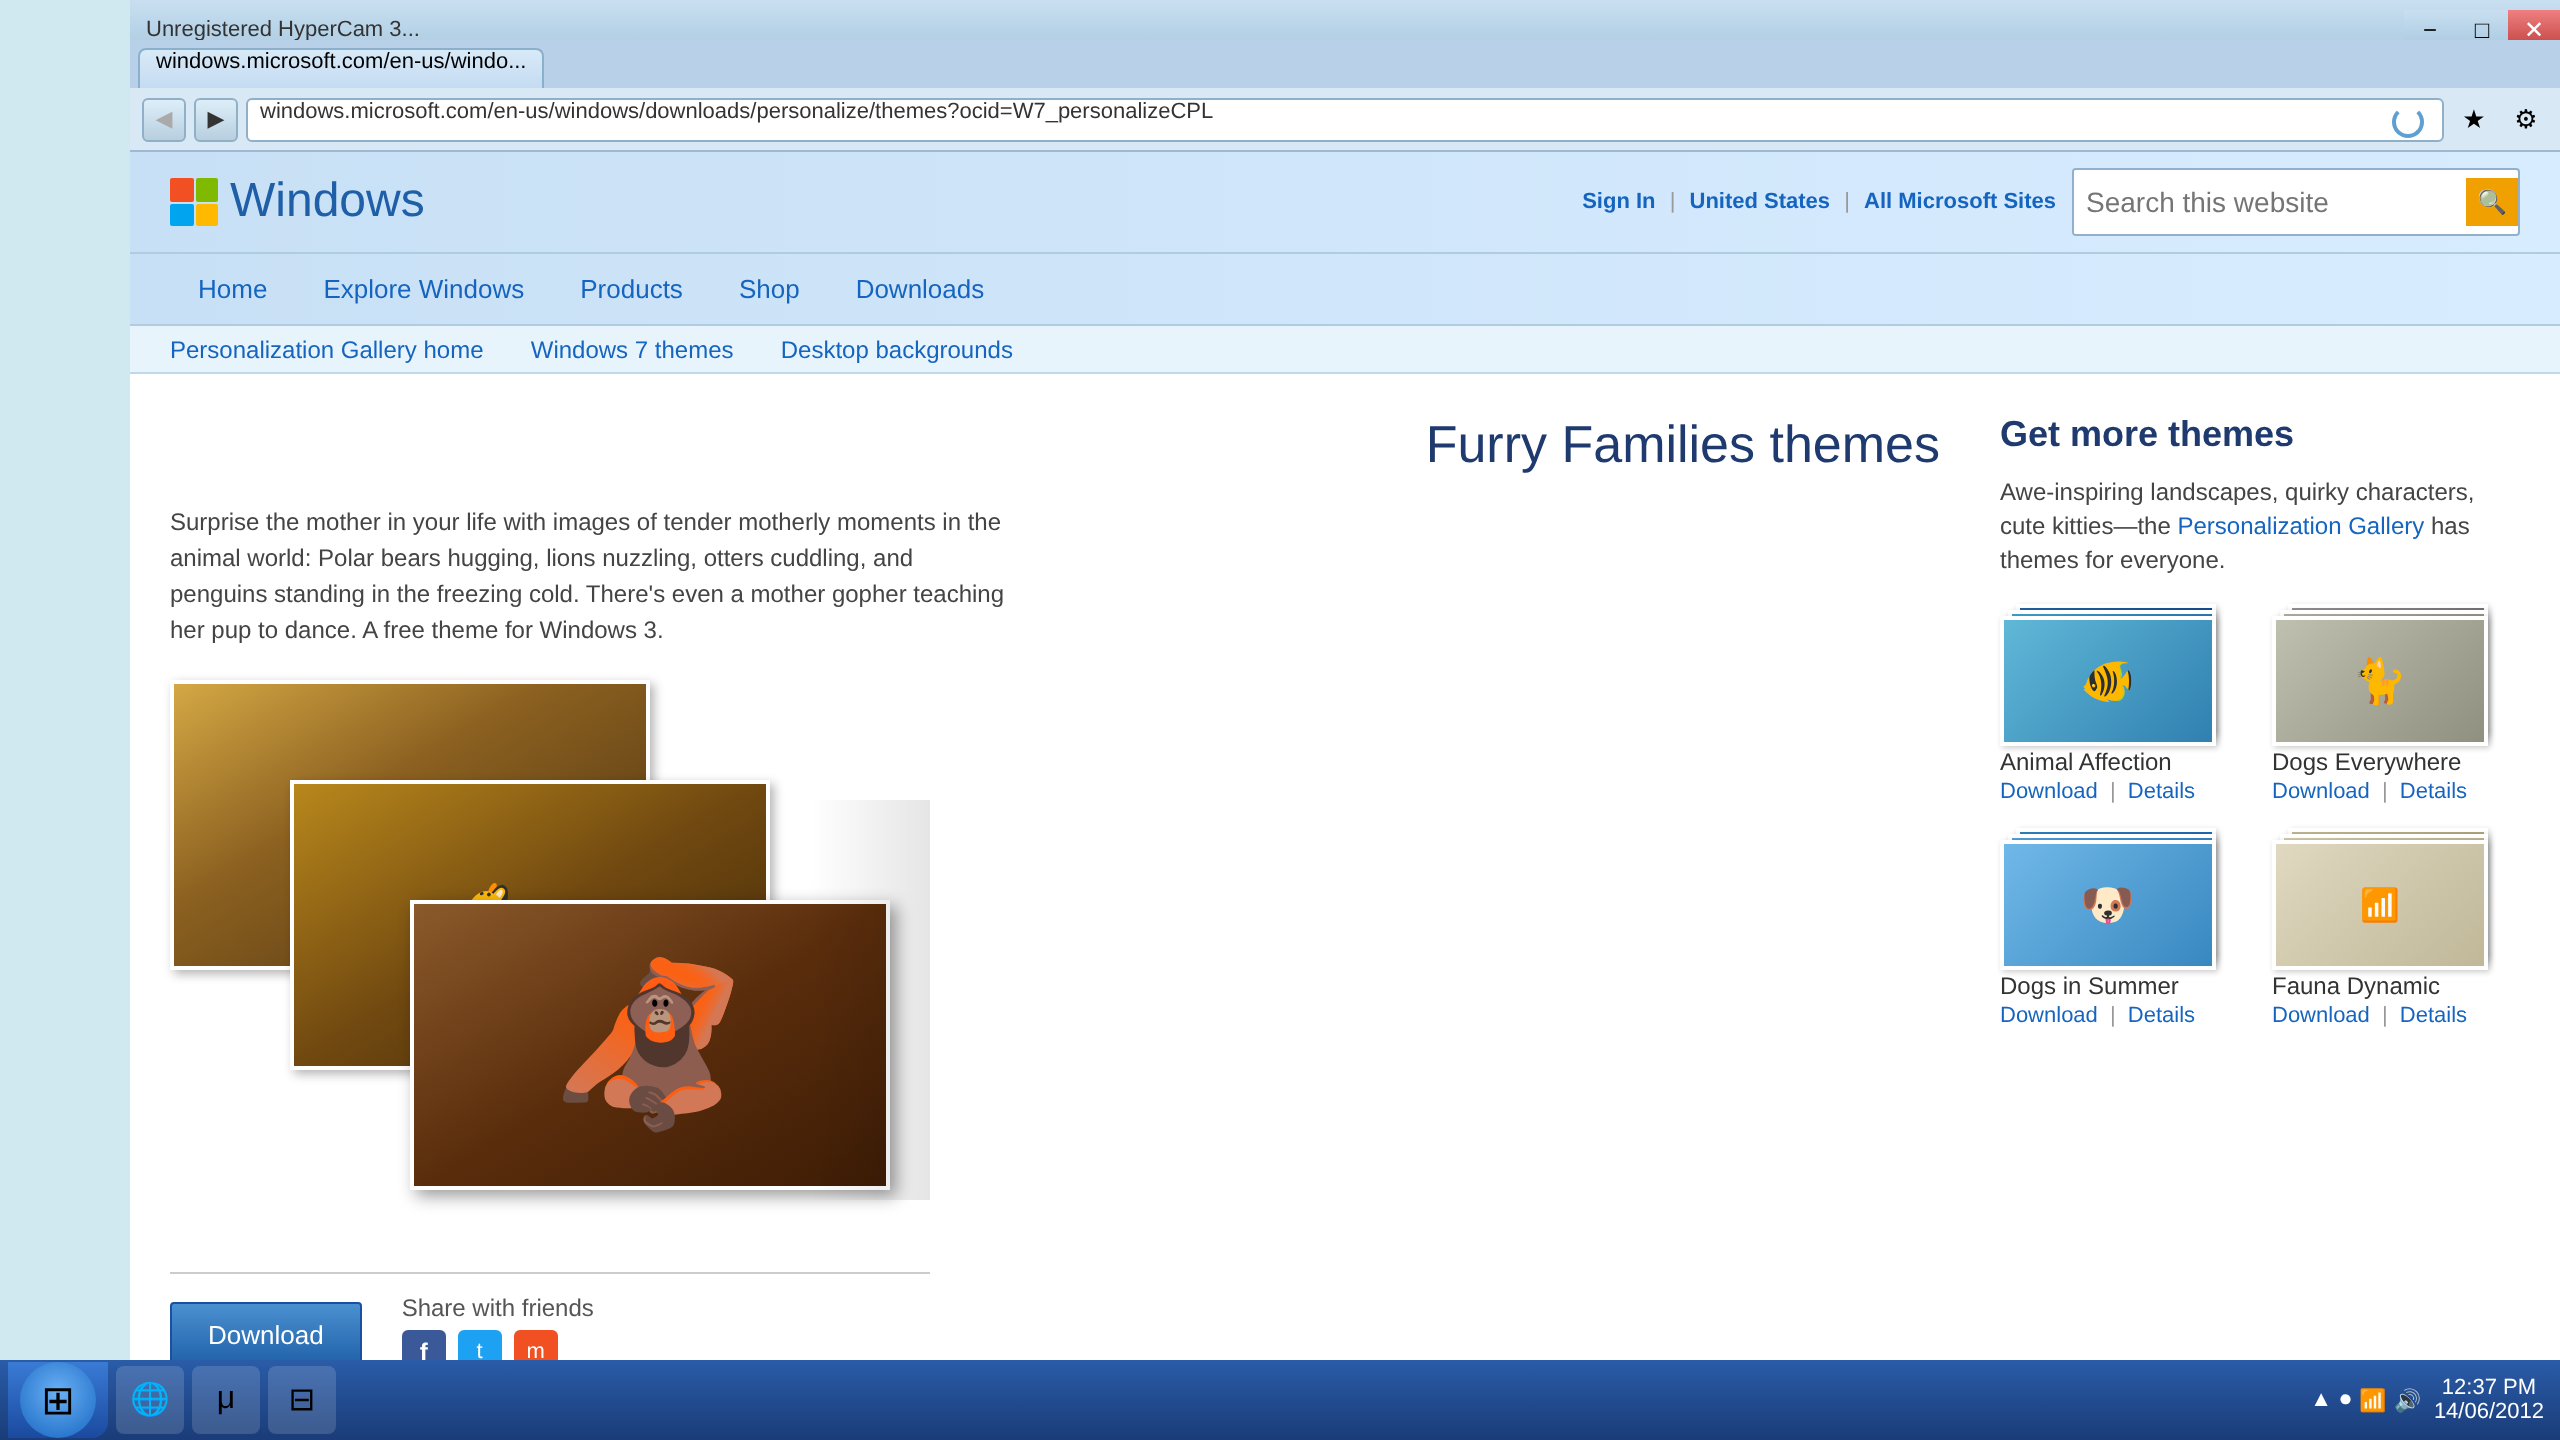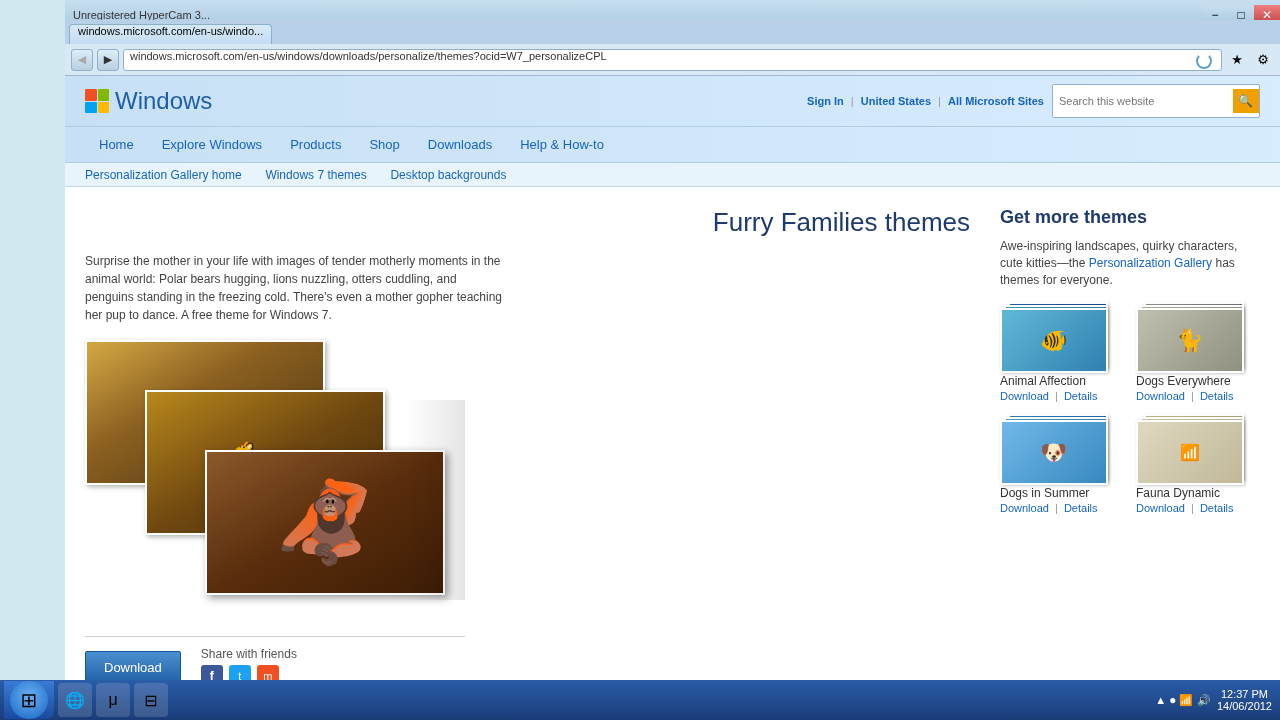--- a/index.html
+++ b/index.html
@@ -51,21 +51,21 @@
     .windows-logo { display: flex; align-items: center; gap: 6px; }
     .logo-flag { display: grid; grid-template-columns: 1fr 1fr; width: 24px; height: 24px; gap: 1px; }
     .logo-flag span { border-radius: 1px; }
     .logo-flag span:nth-child(1) { background: #f25022; }
     .logo-flag span:nth-child(2) { background: #7fba00; }
     .logo-flag span:nth-child(3) { background: #00a4ef; }
     .logo-flag span:nth-child(4) { background: #ffb900; }
     .logo-text { font-size: 24px; color: #1e5fa8; font-family: Liberation Sans, sans-serif; font-weight: 300; text-align: center; }
     .header-right { display: flex; align-items: center; gap: 8px; }
     .search-box { display: flex; align-items: center; border: 1px solid #90b0cc; border-radius: 2px; overflow: hidden; background: white; }
-    .search-input { width: 180px; height: 24px; border: none; padding: 16px 6px; font-size: 11px; color: #888; outline: none; }
+    .search-input { width: 196px; height: 24px; border: none; padding: 16px 6px; font-size: 14px; color: #888; outline: none; }
     .search-btn { width: 26px; height: 24px; background: #f0a000; border: none; display: flex; align-items: center; justify-content: center; cursor: pointer; color: white; font-size: 12px; }
     .header-links { font-size: 11px; color: #666; }
     .header-links a { color: #1565c0; text-decoration: none; font-weight: bold; }
     .header-links .bold { font-weight: bold; color: #1565c0; }
     .pipe { color: #999; margin: 0 4px; }
 
     
     .main-nav { background: linear-gradient(to right, #c8e0f5, #d8ecff); padding: 0 20px; border-bottom: 1px solid #b0cce0; }
     .main-nav ul { list-style: none; display: flex; gap: 0; }
     .main-nav li a { display: block; padding: 10px 14px; font-size: 13px; color: #1565c0; text-decoration: none; font-weight: normal; }
@@ -198,36 +198,33 @@
           </li>
         <li>
             <a>Products</a>
           </li>
         <li>
             <a>Shop</a>
           </li>
         <li>
             <a>Downloads</a>
           </li>
-        <li>
-            <a>Help &amp; How-to</a>
-          </li>
       </ul>
     </div>
 
     <div class="sub-nav">
       <a>Personalization Gallery home</a>
       <a>Windows 7 themes</a>
       <a>Desktop backgrounds</a>
     </div>
 
     <div class="content-area">
       <div class="main-content">
         <h1 class="page-title">Furry Families themes</h1>
-        <p class="description">Surprise the mother in your life with images of tender motherly moments in the animal world: Polar bears hugging, lions nuzzling, otters cuddling, and penguins standing in the freezing cold. There's even a mother gopher teaching her pup to dance. A free theme for Windows 7.</p>
+        <p class="description">Surprise the mother in your life with images of tender motherly moments in the animal world: Polar bears hugging, lions nuzzling, otters cuddling, and penguins standing in the freezing cold. There's even a mother gopher teaching her pup to dance. A free theme for Windows 3.</p>
 
         <div class="theme-preview">
           <div class="preview-img-1">
             <div class="preview-img-1-inner"></div>
           </div>
           <div class="preview-img-2">
             <div class="preview-img-2-inner">🐆</div>
           </div>
           <div class="preview-img-3">
             <div class="preview-img-3-inner">

